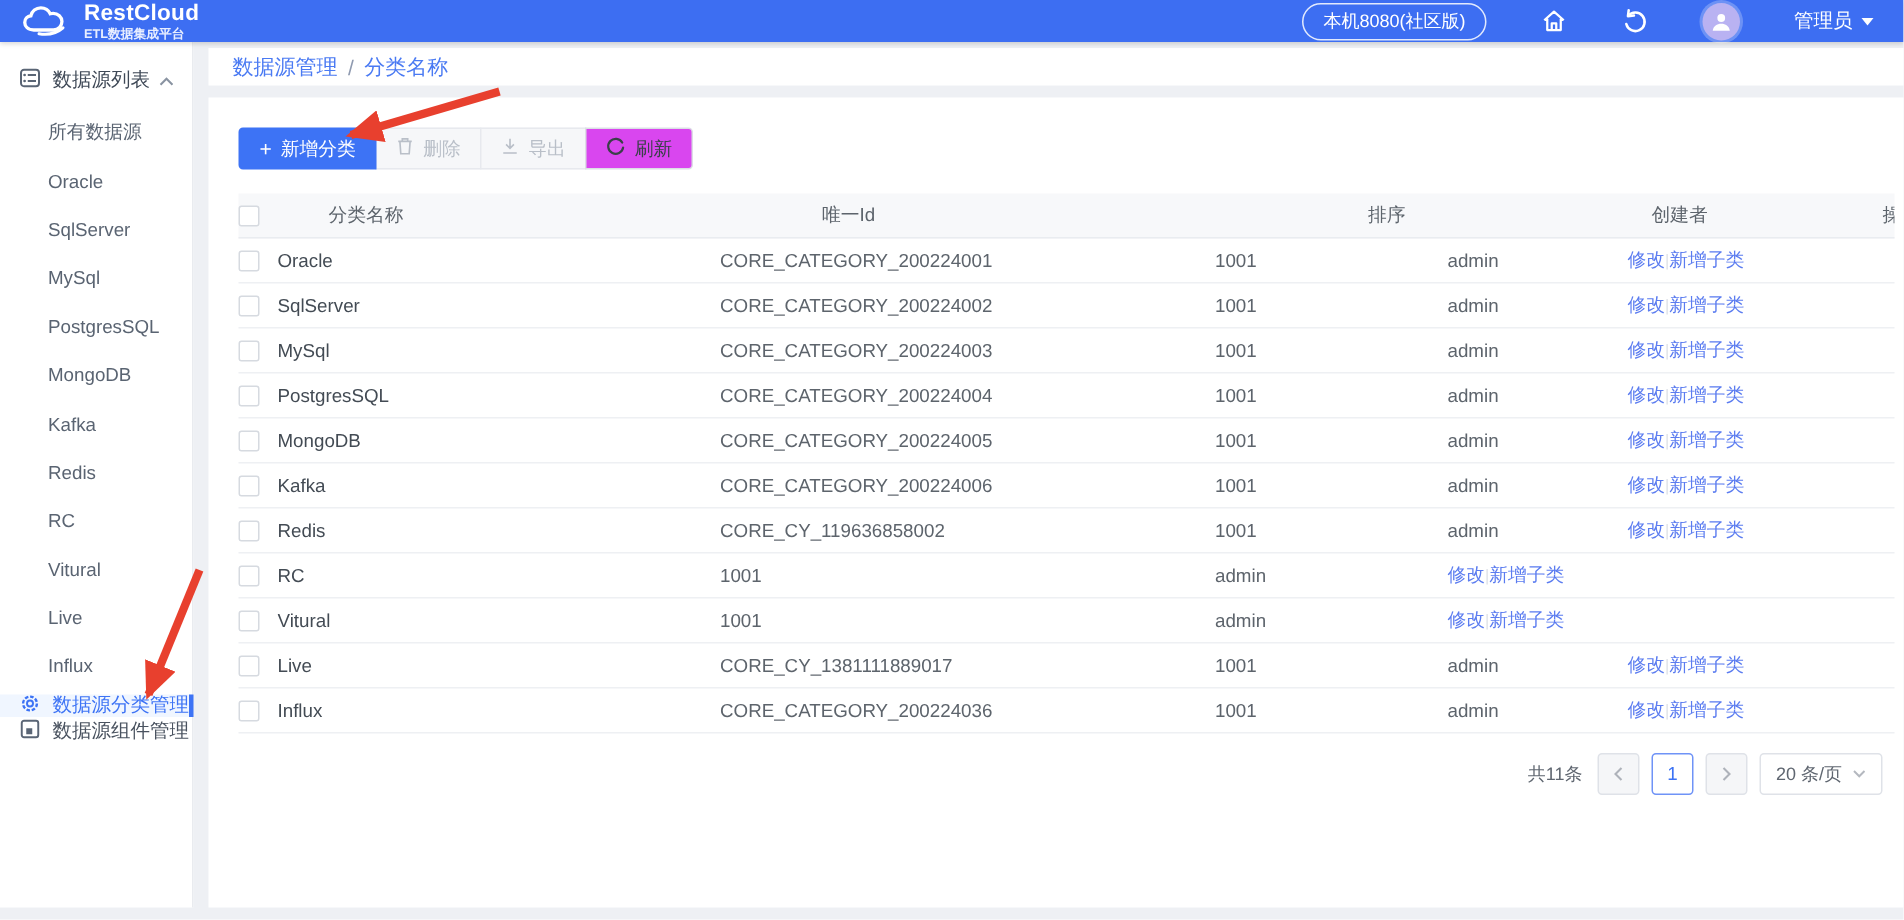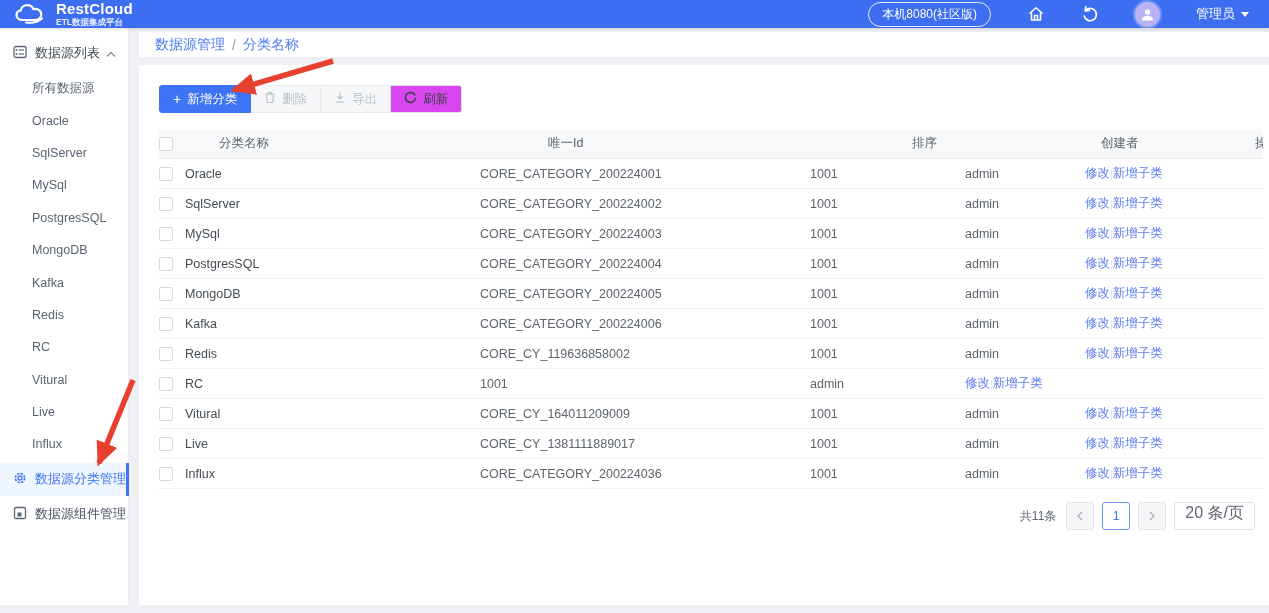--- a/index.html
+++ b/index.html
@@ -28,21 +28,21 @@
 
   
   .layout { display:flex; height:577px; }
   .sidebar { width:129px; background:#fff; border-right:1px solid #e9ebef; position:relative;
     flex:none; padding-top:6px; }
   .side-group-header { height:38px; display:flex; align-items:center; padding:0 12px 0 13px;
     color:#3e4856; font-size:13px; cursor:pointer; }
   .side-group-header .lbl { margin-left:8px; flex:1; }
   .side-item { height:32.4px; display:flex; align-items:center; padding-left:32px;
     color:#5a6472; font-size:12.5px; cursor:pointer; }
-  .side-leaf { height:33px; display:flex; align-items:center; padding-left:13px; gap:8px;
+  .side-leaf { height:15px; display:flex; align-items:center; padding-left:13px; gap:8px;
     color:#49525f; font-size:13px; cursor:pointer; position:relative; margin-top:2px; }
   .side-leaf.active { background:#f0f6ff; color:#3d73f5; }
   .side-leaf.active .abar { position:absolute; right:-1px; top:0; bottom:0; width:3px; background:#3d73f5; }
 
   
   .main { flex:1; display:flex; flex-direction:column; padding-left:10px; background:#eef0f4; }
   .breadcrumb-bar { background:#fff; height:25px; margin-top:4px; display:flex; align-items:center;
     padding:0 16px; gap:7px; font-size:14px; }
   .bc-link { color:#4a7af3; cursor:pointer; }
   .bc-sep { color:#8f9ab0; }
@@ -72,21 +72,21 @@
   .sep { color:#dfe2e8; font-size:11px; }
 
   
   .pager { display:flex; justify-content:flex-end; align-items:center; gap:8px; margin-top:13px;
     padding-right:8px; }
   .pg-total { font-size:12px; color:#5f6670; margin-right:2px; }
   .pg-box { min-width:28px; height:28px; display:inline-flex; align-items:center; justify-content:center;
     border:1px solid #dfe2e8; background:#f5f6f8; border-radius:3px; cursor:pointer; }
   .pg-box.current { background:#fff; border:1px solid #6f93f7; color:#3d73f5; font-size:12.5px; }
   .pg-size { height:28px; display:inline-flex; align-items:center; gap:7px; border:1px solid #dfe2e8;
-    border-radius:3px; background:#fff; padding:0 10px; font-size:16px; color:#5f6670; cursor:pointer;flex-direction:column; }
+    border-radius:3px; background:#fff; padding:0 10px; font-size:12px; color:#5f6670; cursor:pointer; }
 
   
   .arrows { position:absolute; left:0; top:0; pointer-events:none; z-index:50; }
 </style>
 </head>
 <body>
 
 <div class="app-header">
   <div class="logo">
     <span class="hdr-icon">
@@ -322,21 +322,20 @@
           <div class="cell">admin</div>
           <div class="cell ops">
               <a class="lnk">修改</a>
               <span class="sep">|</span>
               <a class="lnk">新增子类</a>
             </div>
         </div>
         <div class="trow">
           <span class="cb"></span>
           <div class="cell name">Vitural</div>
-          <div class="cell">CORE_CY_164011209009</div>
           <div class="cell">1001</div>
           <div class="cell">admin</div>
           <div class="cell ops">
               <a class="lnk">修改</a>
               <span class="sep">|</span>
               <a class="lnk">新增子类</a>
             </div>
         </div>
         <div class="trow">
           <span class="cb"></span>

